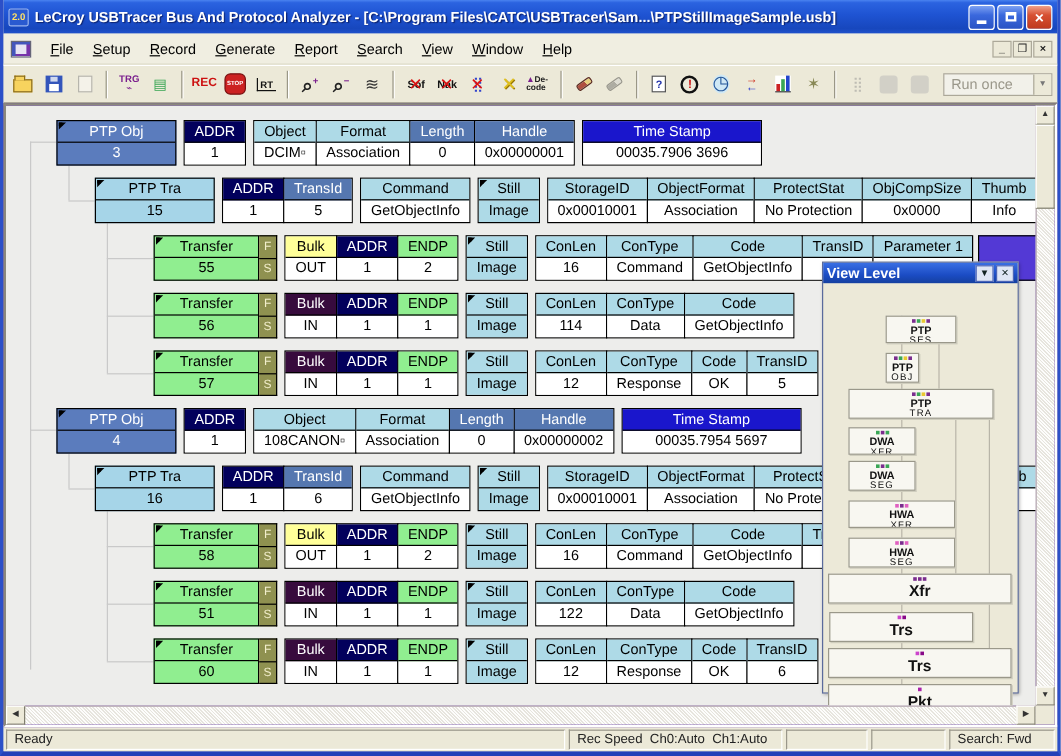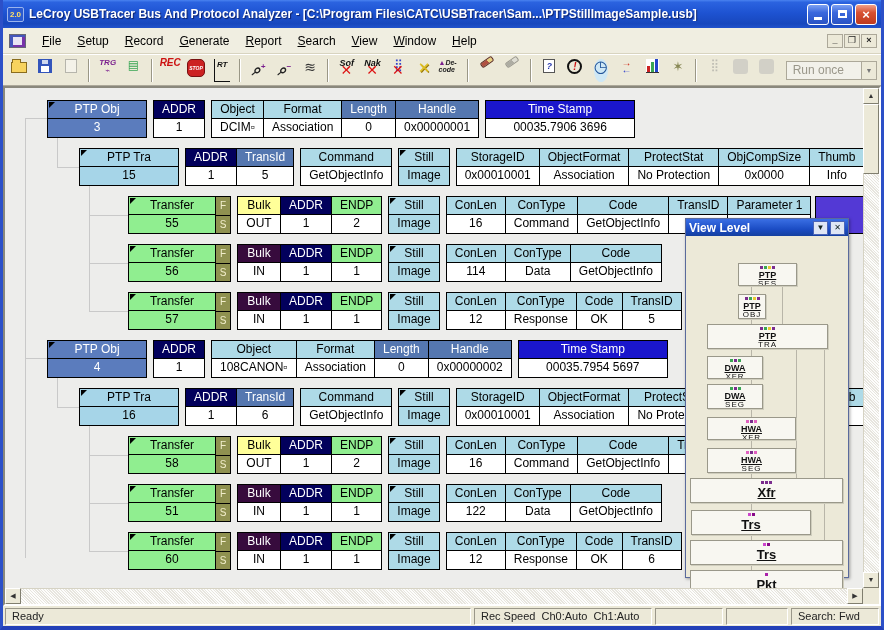--- a/index.html
+++ b/index.html
@@ -27,22 +27,22 @@
   .mdiicon{width:17px;height:14px;margin:0 8px 0 2px;background:#e8e4f4;border:1px solid #667;
     box-shadow:inset 3px 2px 0 #4455bb, inset -3px -2px 0 #7733aa;}
   .menu-item{display:inline-block;padding:3px 8px;color:#000;}
   .menu-item::first-letter{text-decoration:underline;}
   .mdi-btns{margin-left:auto;display:flex;gap:1px;}
   .mdib{width:16px;height:14px;background:#ece9d8;border:1px solid #aca899;
     font-size:9px;line-height:11px;text-align:center;color:#222;font-weight:bold;}
   
   .toolbar{height:32px;flex:0 0 32px;background:#ece9d8;border-top:1px solid #fff;
     border-bottom:1px solid #aca899;display:flex;align-items:center;padding:0 4px;gap:1px;}
-  .tbtn{width:25px;height:25px;display:flex;justify-content:center;
-    position:relative;border:1px solid transparent;font-style:italic;}
+  .tbtn{width:25px;height:25px;display:flex;align-items:center;justify-content:center;
+    position:relative;border:1px solid transparent;}
   .tsep{width:2px;height:23px;border-left:1px solid #9a9786;border-right:1px solid #fff;margin:0 4px;}
   .dis{opacity:.45;filter:grayscale(1);}
   .ic-folder{width:16px;height:11px;background:#f7d35e;border:1px solid #8a6d1d;position:relative;margin-top:3px;}
   .ic-folder::before{content:"";position:absolute;top:-4px;left:0;width:7px;height:3px;background:#f7d35e;border:1px solid #8a6d1d;border-bottom:none;}
   .ic-floppy{width:14px;height:14px;background:#3355bb;position:relative;}
   .ic-floppy::before{content:"";position:absolute;left:3px;top:7px;width:8px;height:6px;background:#fff;}
   .ic-floppy::after{content:"";position:absolute;left:4px;top:1px;width:6px;height:4px;background:#cfd8ee;}
   .ic-doc{width:12px;height:14px;background:#fff;border:1px solid #777;}
   .txtic{font-weight:bold;font-size:8px;color:#7a1f8e;line-height:8px;text-align:center;}
   .txtic.red{color:#cc1111;font-size:10px;}
@@ -111,21 +111,21 @@
   .vlpanel{position:absolute;left:680px;top:130px;width:164px;height:360px;background:#ece9d8;
     border:1px solid #5a6a9c;box-shadow:1px 1px 3px rgba(0,0,0,.35);}
   .vltitle{height:17px;background:linear-gradient(180deg,#3a6fe4,#1b4cc4 60%,#15409f);display:flex;
     align-items:center;padding:0 3px;color:#fff;font-weight:bold;font-size:12px;}
   .vltitle .t{flex:1;}
   .vlbtn-sm{width:15px;height:14px;background:#dfe6f5;border:1px solid #4a64b8;font-size:8px;line-height:12px;
     text-align:center;color:#122;font-weight:bold;margin-left:2px;}
   .vlbody{position:absolute;left:0;top:20px;right:0;bottom:0;}
   .vlbtn{position:absolute;background:#f8f7f1;border:1px solid #9a988a;box-shadow:1px 1px 0 #cfcdbd;
     text-align:center;overflow:hidden;}
-  .vlbtn .bl1{font-size:9px;line-height:9px;font-weight:bold;color:#111;text-decoration:underline;}
+  .vlbtn .bl1{font-size:9px;line-height:9px;font-weight:bold;color:#111;}
   .vlbtn .bl2{font-size:8px;line-height:8px;color:#111;letter-spacing:1px;}
   .vlbtn .bl1.big{font-size:13px;line-height:13px;}
   .vldots{height:5px;display:flex;justify-content:center;gap:1px;margin-top:2px;}
   .vldots i{width:3px;height:3px;display:block;}
   .vline{position:absolute;background:#b8b5a8;width:1px;}
   
   .vscroll{position:absolute;top:0;right:0;width:16px;bottom:16px;
     background:repeating-linear-gradient(45deg,#fdfdfc 0 1px,#e7e5de 1px 2px);border-left:1px solid #d6d3c4;}
   .hscroll{position:absolute;left:0;right:16px;bottom:0;height:16px;
     background:repeating-linear-gradient(45deg,#fdfdfc 0 1px,#e7e5de 1px 2px);border-top:1px solid #d6d3c4;}

